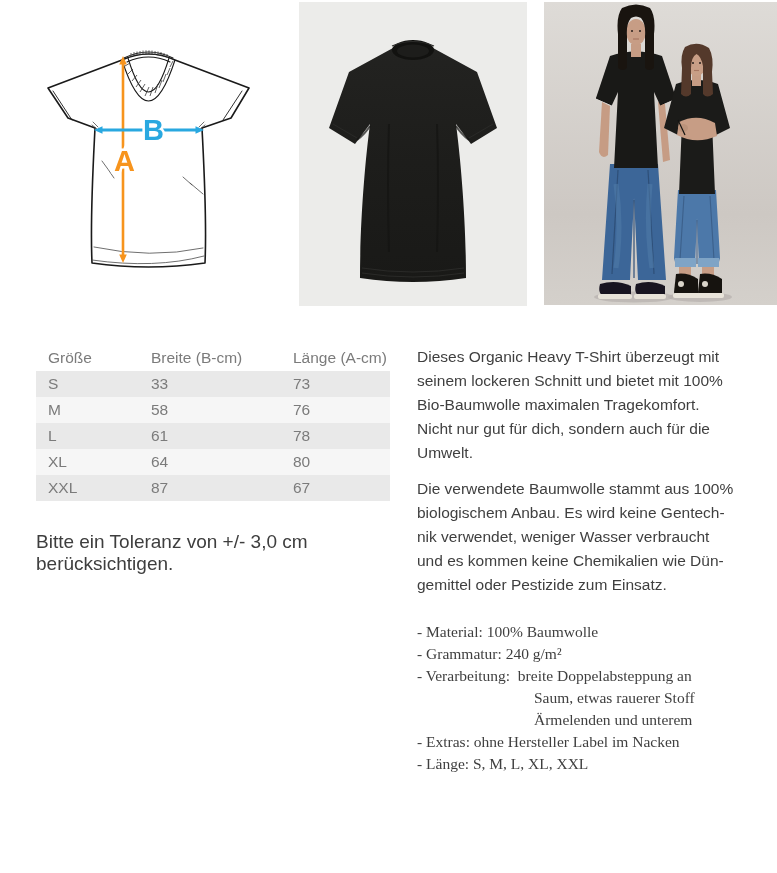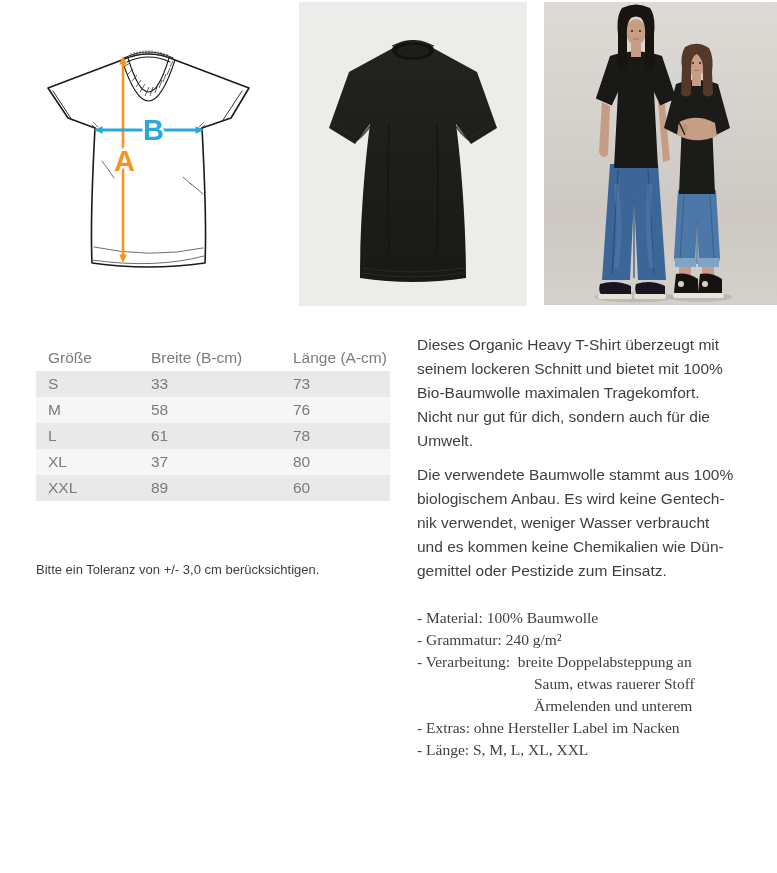--- a/index.html
+++ b/index.html
@@ -24,28 +24,28 @@
   table.size-table col.c3 { width:109px; }
   table.size-table th, table.size-table td {
     height:26px; padding:0 0 0 12px; text-align:left; font-weight:400;
     vertical-align:middle; white-space:nowrap; overflow:hidden;
   }
   table.size-table thead tr { background:#ffffff; }
   table.size-table tbody tr:nth-child(odd) { background:#e9e9e9; }
   table.size-table tbody tr:nth-child(even) { background:#f6f6f6; }
 
   .tolerance-note {
-    position:absolute; left:36px; top:559px; width:380px;
-    font-size:13px; line-height:22px; color:#3e3e3e;
+    position:absolute; left:36px; top:531px; width:380px;
+    font-size:19px; line-height:22px; color:#3e3e3e;
   }
 
   
   .description { position:absolute; left:417px; top:333px; width:340px;
     color:#3f3f3f; font-size:15.5px; }
-  .description p { margin:0 0 10px 0; line-height:24px; white-space:pre-line; }
+  .description p { margin:12px 0 10px 0; line-height:24px; white-space:pre-line; }
   .spec-list { margin-top:24px; }
   .spec-line { line-height:22px; white-space:pre-wrap;font-family:Liberation Serif, serif; }
   .spec-line.indent { padding-left:117px; }
 </style>
 </head>
 <body>
 
 <div class="canvas">
 
   <svg class="diagram" viewBox="0 0 215 222" aria-hidden="true">
@@ -209,27 +209,27 @@
           <td>58</td>
           <td>76</td>
         </tr>
         <tr>
           <td>L</td>
           <td>61</td>
           <td>78</td>
         </tr>
         <tr>
           <td>XL</td>
-          <td>37</td>
+          <td>64</td>
           <td>80</td>
         </tr>
         <tr>
           <td>XXL</td>
-          <td>89</td>
-          <td>60</td>
+          <td>87</td>
+          <td>67</td>
         </tr>
       </tbody>
     </table>
   </div>
 
   <div class="tolerance-note">Bitte ein Toleranz von +/- 3,0 cm berücksichtigen.</div>
 
   <div class="description">
     <p>Dieses Organic Heavy T-Shirt überzeugt mit
 seinem lockeren Schnitt und bietet mit 100%

